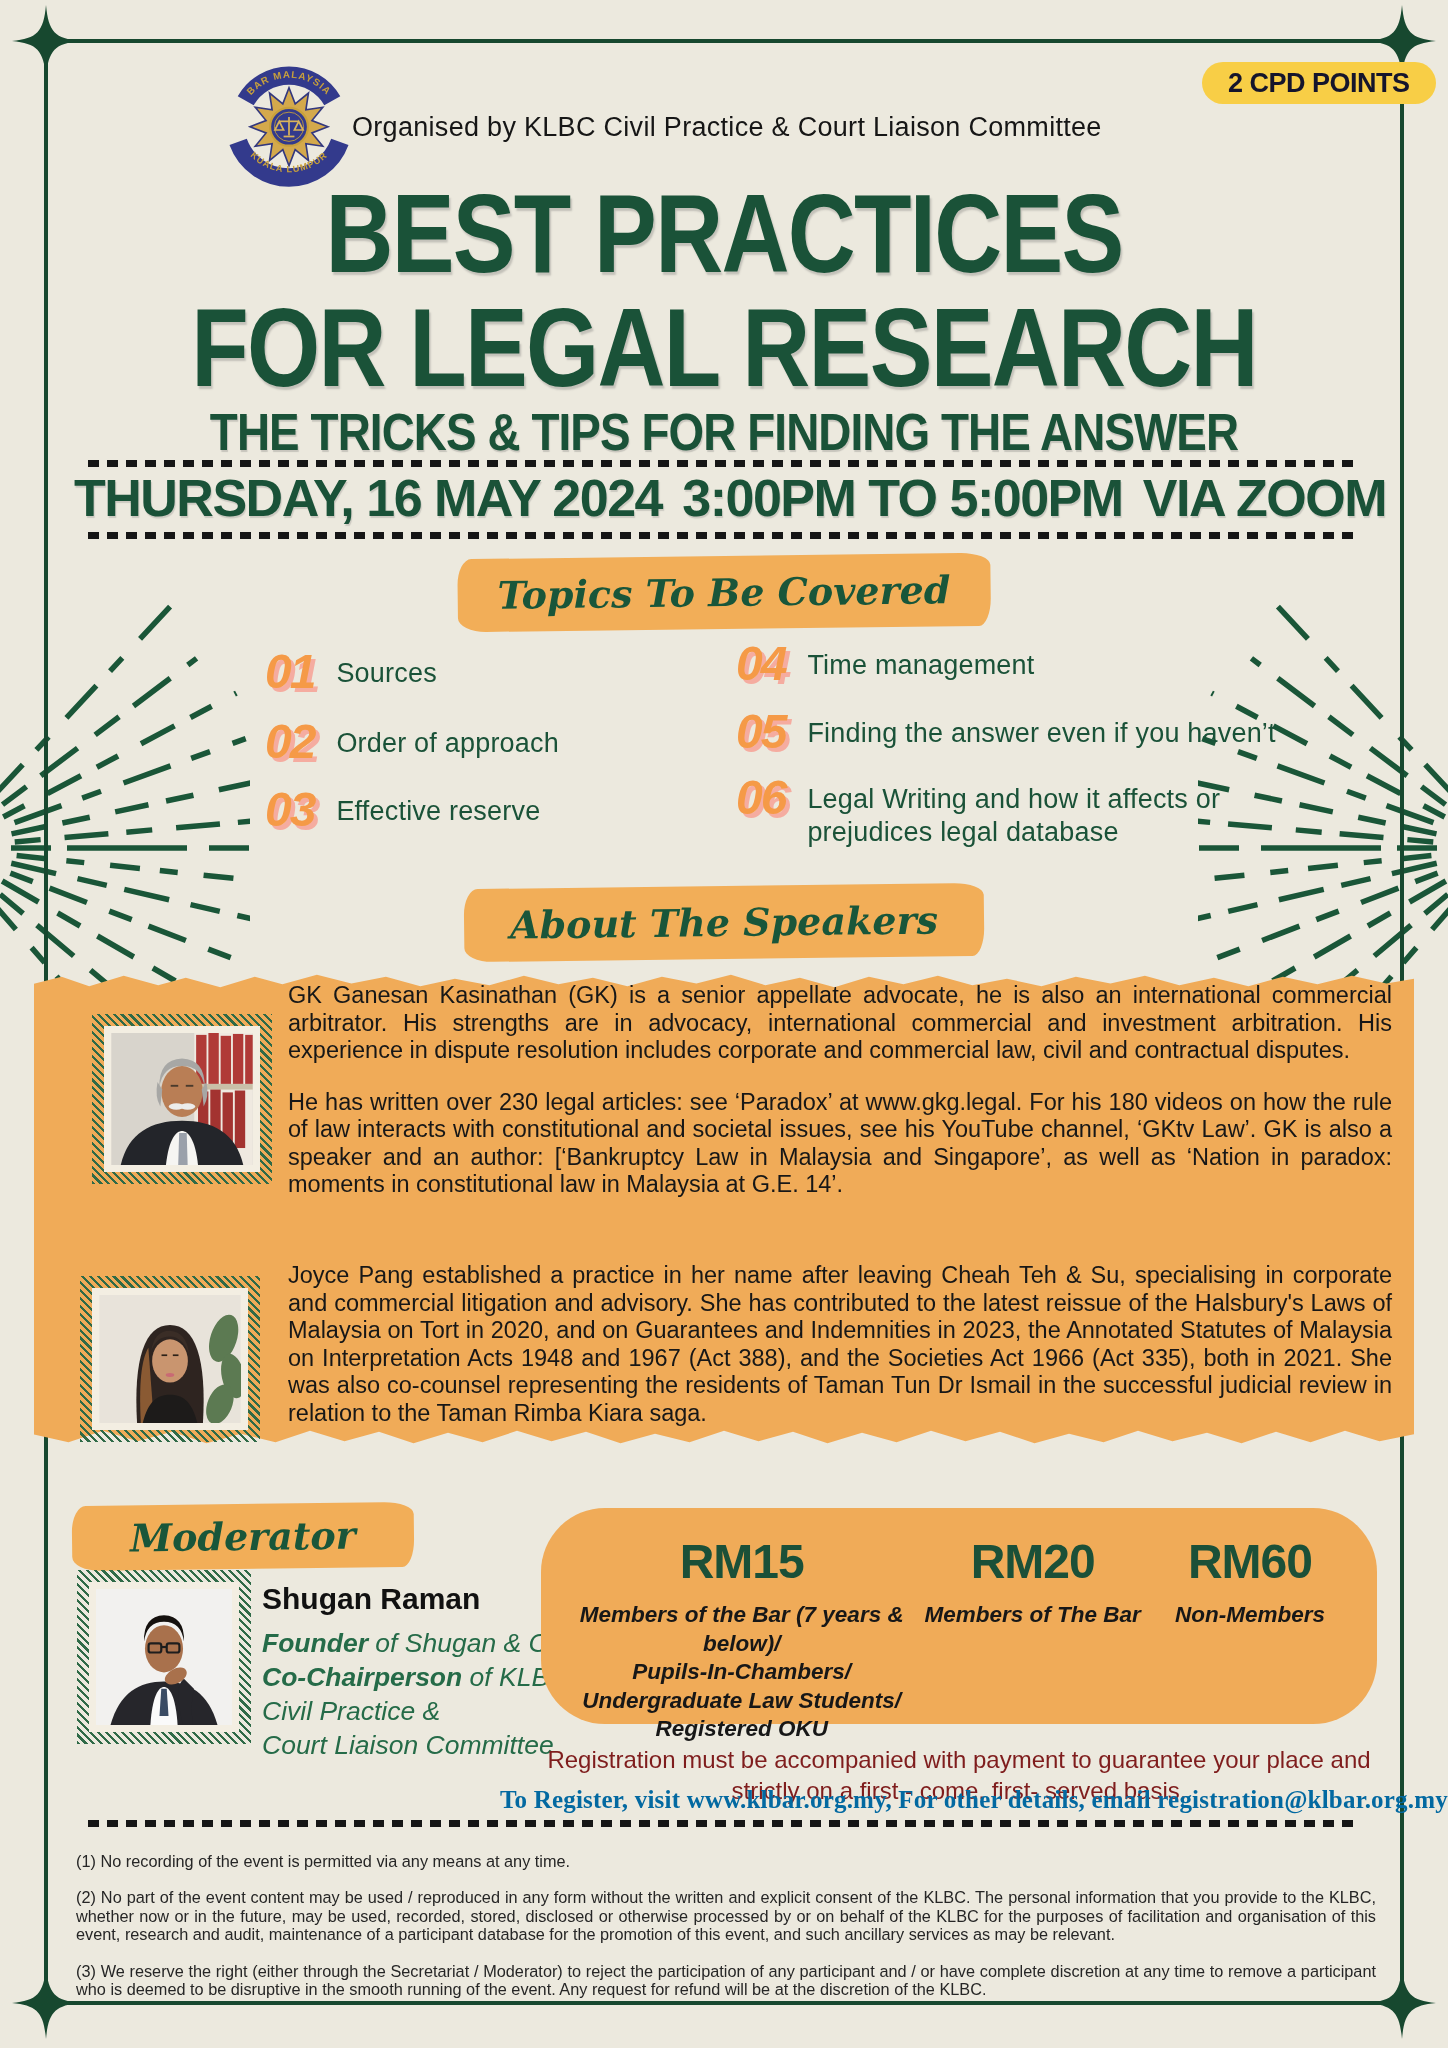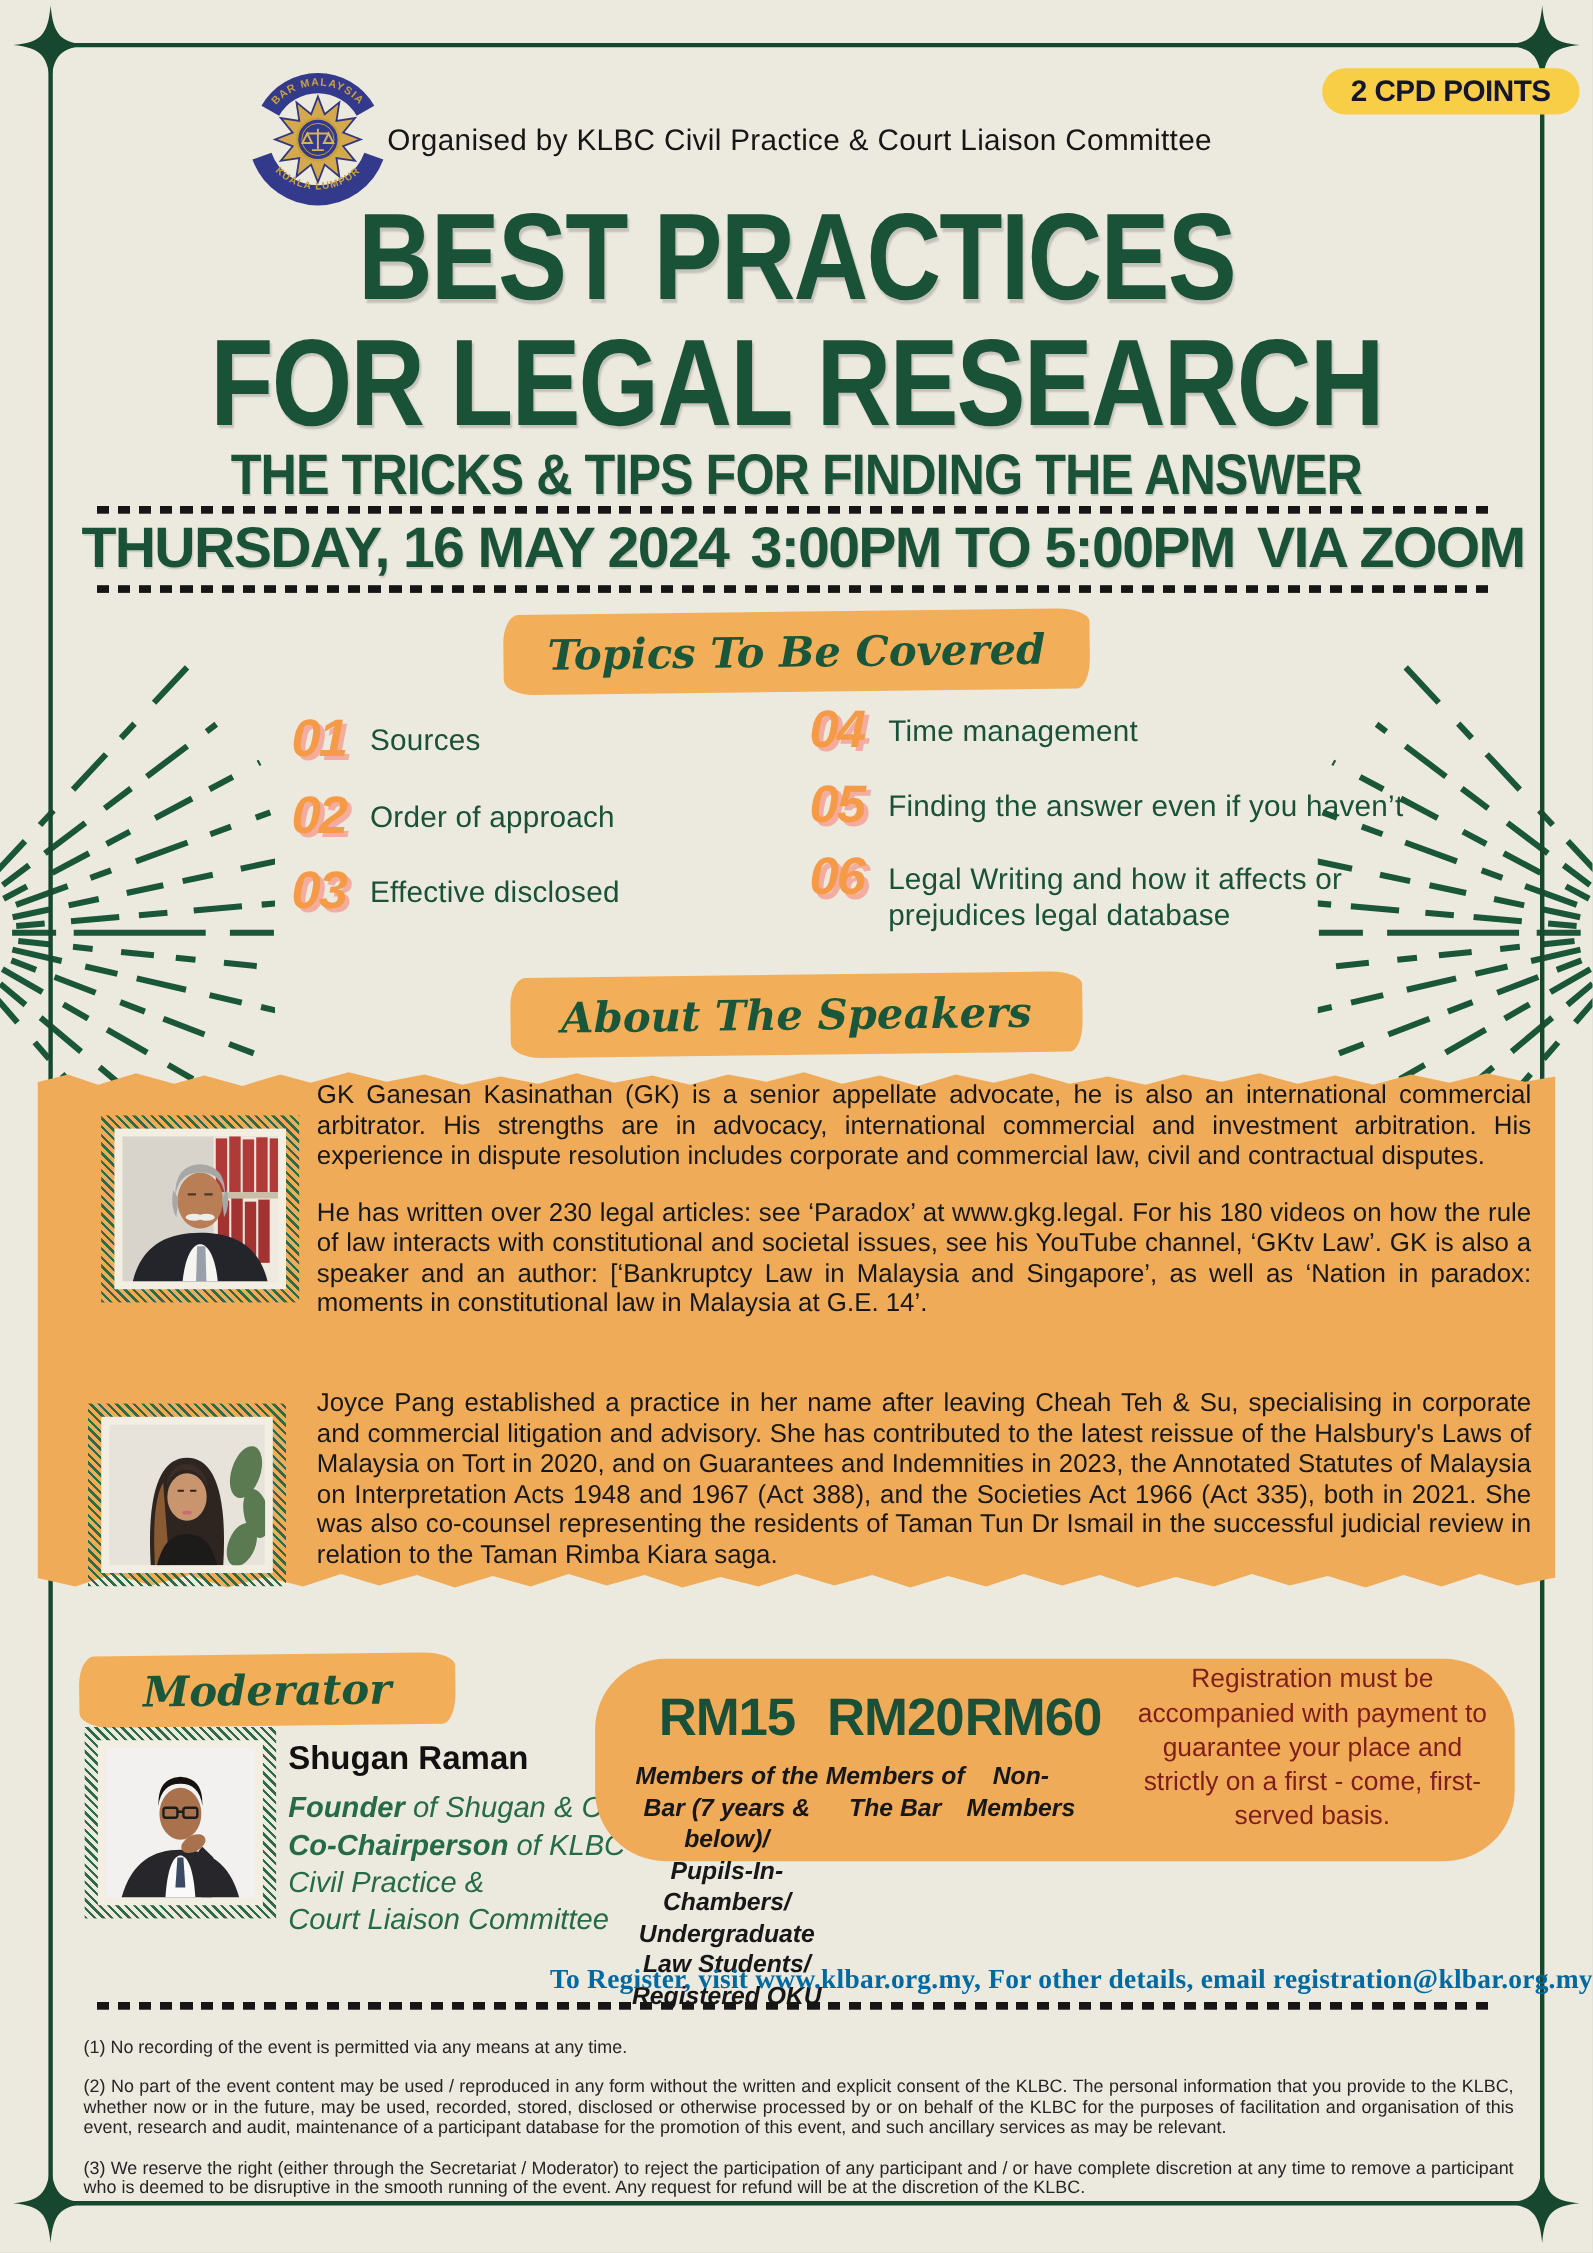--- a/index.html
+++ b/index.html
@@ -48,22 +48,22 @@
   .bio b{font-weight:400;}
   
   .stamp{background:repeating-linear-gradient(45deg,#2F6A47 0 2.2px, transparent 2.2px 5.6px);
          padding:12px;}
   .stamp-in{background:#F3EEE2; padding:7px; font-size:0; line-height:0;}
   
   .mname{font-size:30px; font-weight:800; color:#111;}
   .mrole{font-size:26.5px; font-style:italic; color:#256B48; line-height:34px;}
   .mrole b{font-weight:800;}
   
-  .pricing{left:541px; top:1508px; width:836px; height:184px; background:#F0AB58;
-           border-radius:64px; display:flex; }
+  .pricing{left:541px; top:1508px; width:836px; height:216px; background:#F0AB58;
+           border-radius:64px; display:flex; flex-direction:column;}
   .prow{display:flex; padding:26px 30px 0 30px;}
   .pcol{text-align:center;}
   .price{font-size:48px; font-weight:800; color:#1B5038; letter-spacing:-1px;}
   .pdesc{margin-top:12px; font-size:22.5px; font-weight:700; font-style:italic;
          line-height:28.5px; color:#171717;}
   .pnote{margin-top:auto; padding-bottom:26px; text-align:center; font-size:24px;
          line-height:31px; color:#7f1d1d;}
   
   .register{left:0; right:0; top:1786px; text-align:right; font-size:25px; font-weight:800;
             color:#0369a1; letter-spacing:.2px;font-family:Liberation Serif, serif;}
@@ -173,21 +173,21 @@
   <div class="abs topic" style="left:226px;top:648px;width:340px">
     <span class="tnum">01</span>
     <span class="tlabel">Sources</span>
   </div>
   <div class="abs topic" style="left:226px;top:718px;width:360px">
     <span class="tnum">02</span>
     <span class="tlabel">Order of approach</span>
   </div>
   <div class="abs topic" style="left:226px;top:786px;width:360px">
     <span class="tnum">03</span>
-    <span class="tlabel">Effective disclosed</span>
+    <span class="tlabel">Effective reserve</span>
   </div>
   <div class="abs topic" style="left:697px;top:640px;width:560px">
     <span class="tnum">04</span>
     <span class="tlabel">Time management</span>
   </div>
   <div class="abs topic" style="left:697px;top:708px;width:580px">
     <span class="tnum">05</span>
     <span class="tlabel">Finding the answer even if you haven’t</span>
   </div>
   <div class="abs topic" style="left:697px;top:774px;width:510px">

